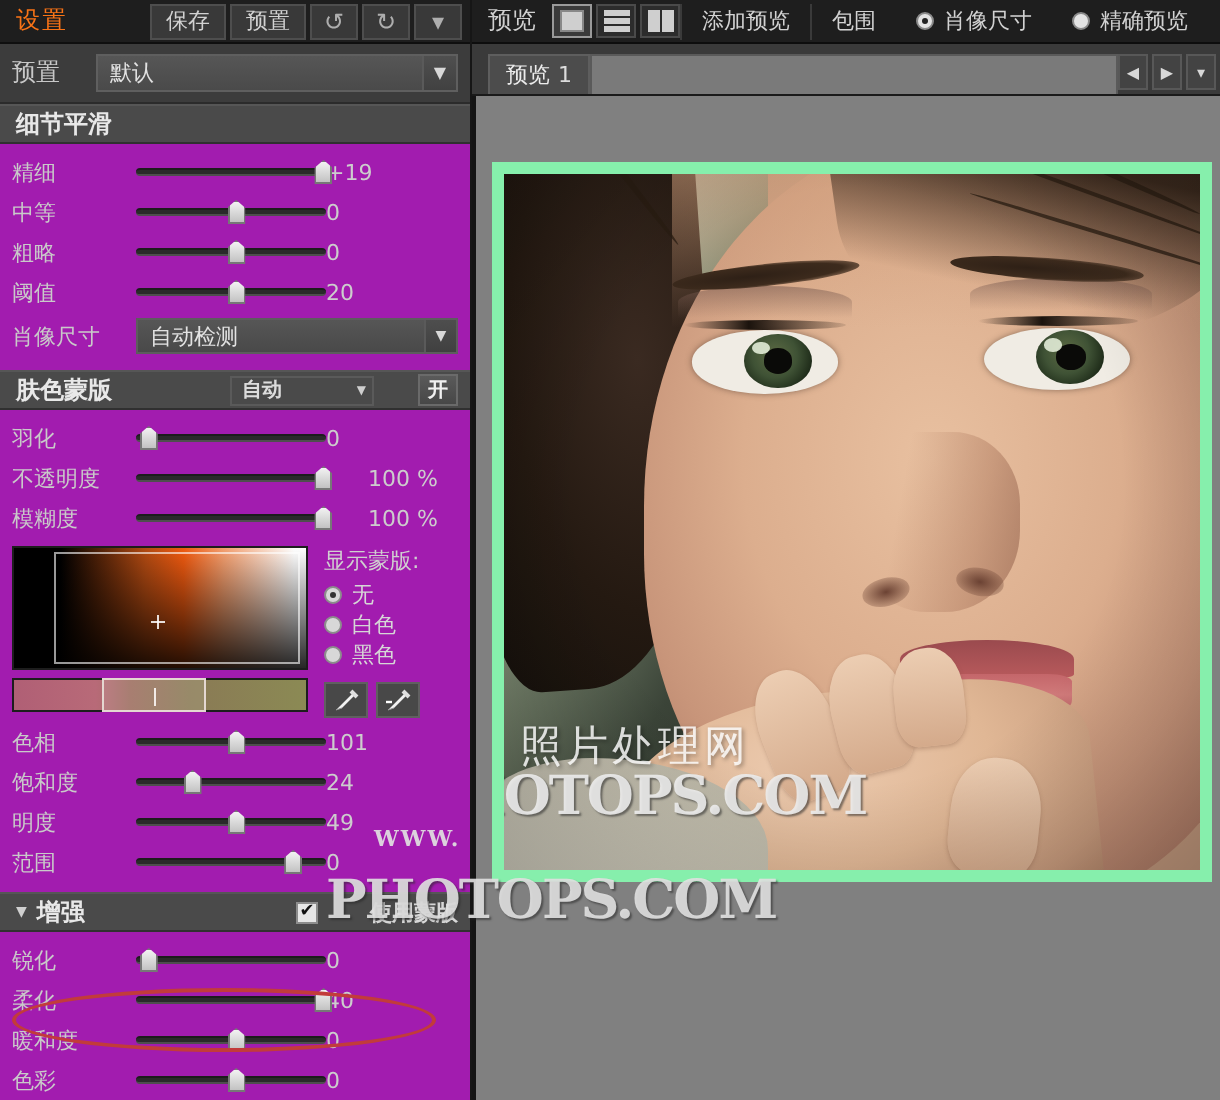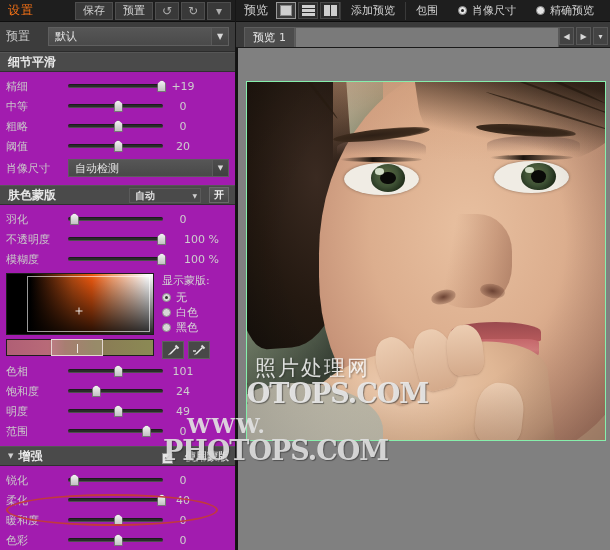--- a/index.html
+++ b/index.html
@@ -70,22 +70,22 @@
     border-top: 1px solid #565656;
     border-bottom: 1px solid #303030;
     display: flex; align-items: center;
     color: #e8e8e8; font-size: 12px; font-weight: bold;
     padding-left: 8px;
   }
   .section-head .tri {
     font-size: 7px; color: #d0d0d0; margin-right: 5px;
   }
   .section-head .hdr-right {
-    margin-left: auto; display: flex; align-items: flex-end;
-    padding-right: 6px; gap: 8px;
+    margin-left: auto; display: flex; align-items: center;
+    padding-right: 6px; gap: 22px;
   }
   .section-body { background: #a21caf; padding: 4px 0 5px 0; }
 
   .slider-row {
     display: flex; align-items: center;
     height: 20px; padding: 0 6px;
   }
   .slider-row .lbl { width: 62px; color: #c9c9c9; font-size: 11px; }
   .track-wrap {
     width: 95px; height: 16px; position: relative; display: flex; align-items: center;
@@ -98,21 +98,21 @@
     border-radius: 2px;
   }
   .thumb {
     position: absolute; width: 9px; height: 12px;
     background: linear-gradient(#f2f2f2, #c2c2c2);
     border: 1px solid #777;
     clip-path: polygon(50% 0%, 100% 32%, 100% 100%, 0% 100%, 0% 32%);
     top: 2px;
   }
   .slider-row .val {
-    width: 48px; text-align: center; color: #cdcdcd; font-size: 11px;
+    width: 48px; text-align: left; color: #cdcdcd; font-size: 11px;
     padding-right: 8px;
   }
   .slider-row .val.pct { padding-right: 0px; width: 56px; text-align: right; }
 
   .combo-row { display: flex; align-items: center; height: 24px; padding: 2px 6px; }
   .combo-row .lbl { width: 62px; color: #c9c9c9; font-size: 11px; }
   .combo-small {
     flex: 1; height: 18px;
     background: linear-gradient(#565656, #494949);
     border: 1px solid #5d5d5d;
@@ -281,21 +281,21 @@
   }
 
   .canvas {
     flex: 1; background: #808080;
     position: relative; overflow: hidden;
     border-left: 2px solid #141414;
   }
   .photo-frame {
     position: absolute; left: 8px; top: 33px;
     width: 360px; height: 360px;
-    border: 1px solid #86efac;
+    border: 6px solid #86efac;
     overflow: hidden;
   }
   .photo { position: absolute; inset: 0; overflow: hidden; background: #c49a7e; }
 
   
   .bg-left {
     position:absolute; left:0; top:0; width:38%; height:100%;
     background: linear-gradient(120deg, #e9ece4 0%, #cfd6c6 18%, #7d8a72 42%, #3b4438 70%, #23281f 100%);
   }
   .hair-left {
@@ -416,21 +416,21 @@
     font-family: "DejaVu Sans", sans-serif; letter-spacing: 2px;
     text-shadow: 1px 1px 2px rgba(0,0,0,0.35);
   }
   .wm-url {
     position: absolute; font-size: 27px; font-weight: bold;
     color: rgba(236,236,236,0.9);
     font-family: "DejaVu Serif", serif; letter-spacing: -1px;
     text-shadow: 1px 1px 1px rgba(40,40,40,0.55);
   }
   .wm-www {
-    position: absolute; font-size: 21px; font-weight: bold;
+    position: absolute; font-size: 11px; font-weight: bold;
     color: rgba(225,225,225,0.92);
     font-family: "DejaVu Serif", serif; letter-spacing: 1px;
   }
 </style>
 </head>
 <body>
 
 <div class="app">
 
   <div class="left-panel">

